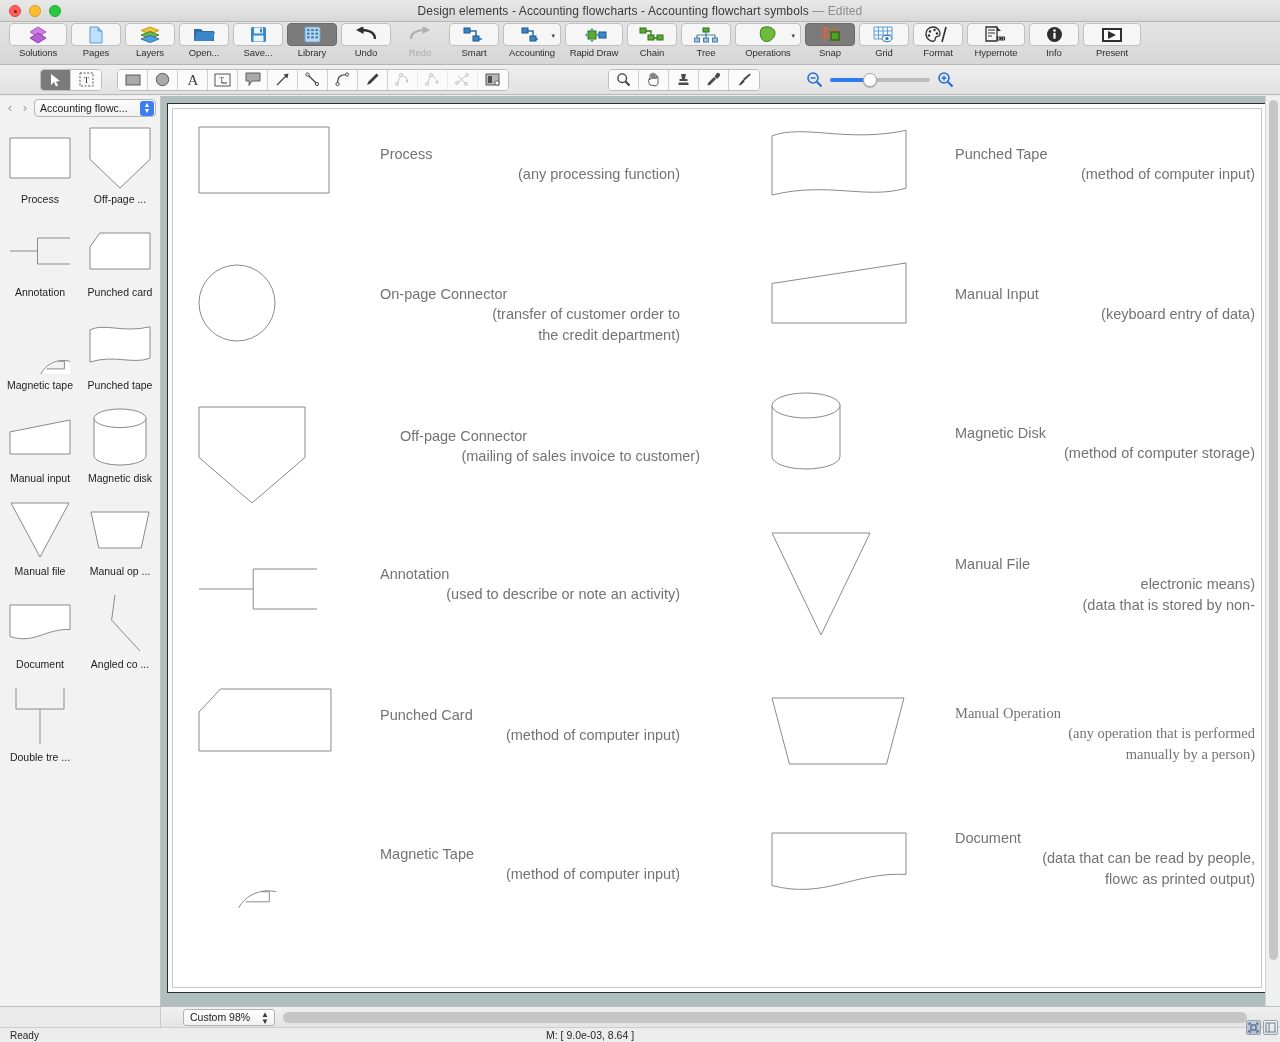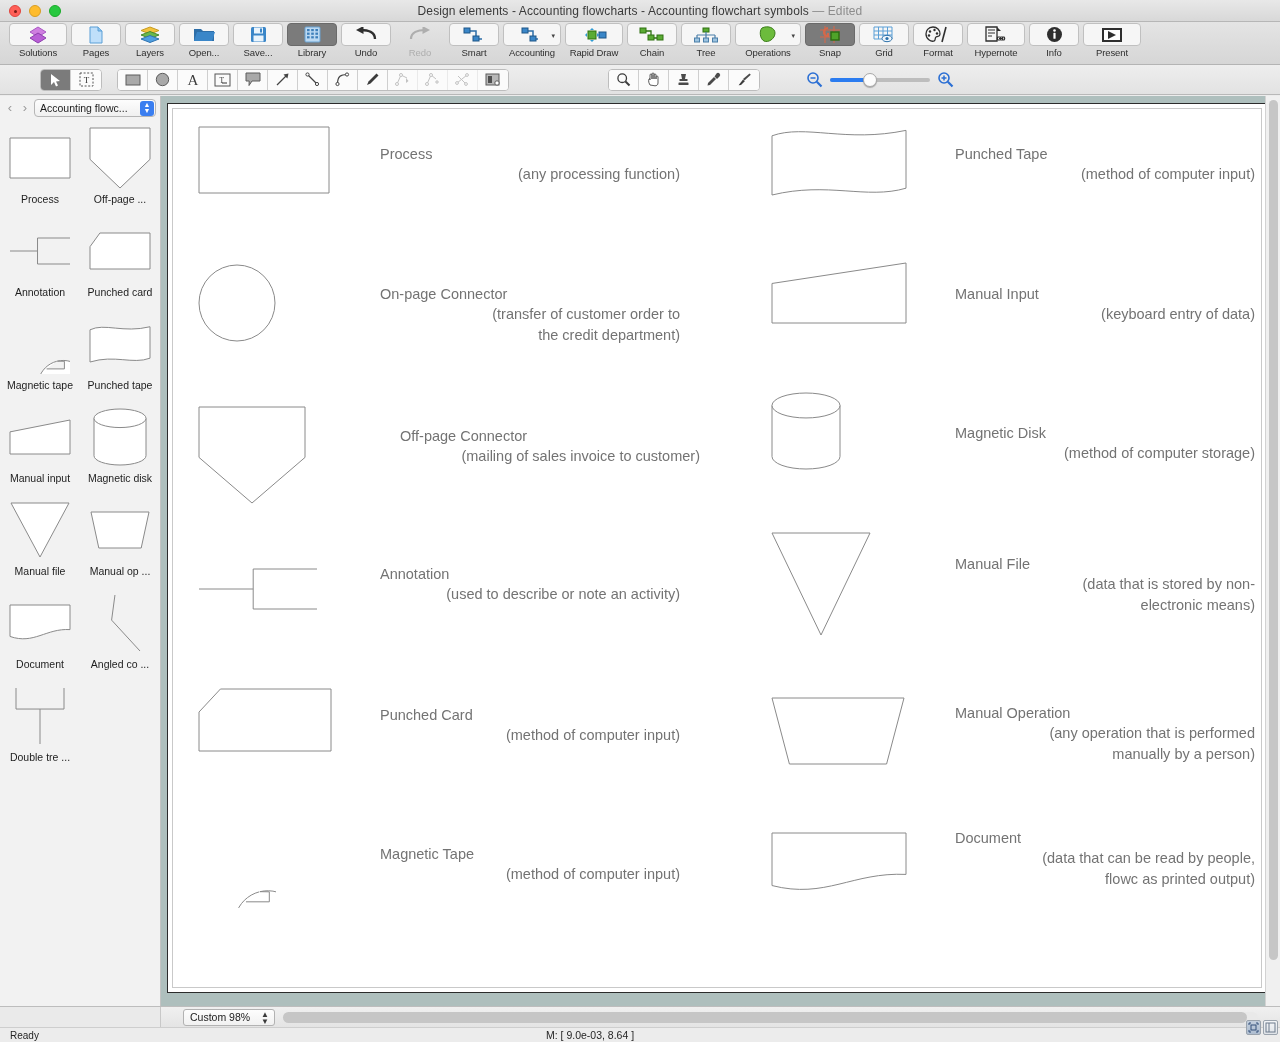--- a/index.html
+++ b/index.html
@@ -794,29 +794,29 @@
             <span class="nm">Magnetic Disk</span>
             <span class="ds">(method of computer storage)</span>
           </div>
           <div style="position: absolute; left: 598px; top: 423px;">
             <svg width="100" height="104" viewBox="0 0 100 104">
               <path d="M1 1 H99 L50 103 Z" fill="#fff" stroke="#8a8a8a" stroke-width="1" stroke-linejoin="miter"></path>
             </svg>
           </div>
           <div class="caption" style="position: absolute; left: 782px; top: 445px; width: 300px;">
             <span class="nm">Manual File</span>
+            <span class="ds">electronic means)</span>
             <span class="ds">(data that is stored by non-</span>
-            <span class="ds">electronic means)</span>
           </div>
           <div style="position: absolute; left: 598px; top: 588px;">
             <svg width="134" height="68" viewBox="0 0 134 68">
               <path d="M1 1 H133 L115.58 67 H18.42 Z" fill="#fff" stroke="#8a8a8a" stroke-width="1" stroke-linejoin="miter"></path>
             </svg>
           </div>
-          <div class="caption" style="position: absolute; left: 782px; top: 594px; width: 300px;">
+          <div class="caption" style="position: absolute; left: 782px; top: 594px; width: 300px; font-family: Liberation Serif, serif;">
             <span class="nm">Manual Operation</span>
             <span class="ds">(any operation that is performed</span>
             <span class="ds">manually by a person)</span>
           </div>
           <div style="position: absolute; left: 598px; top: 723px;">
             <svg width="136" height="62" viewBox="0 0 136 62">
               <path d="M1 1 H135 V42.400000000000006 C81.6 39.92, 54.400000000000006 67.2, 1 53.56 Z" fill="#fff" stroke="#8a8a8a" stroke-width="1" stroke-linejoin="miter"></path>
             </svg>
           </div>
           <div class="caption" style="position: absolute; left: 782px; top: 719px; width: 300px;">

